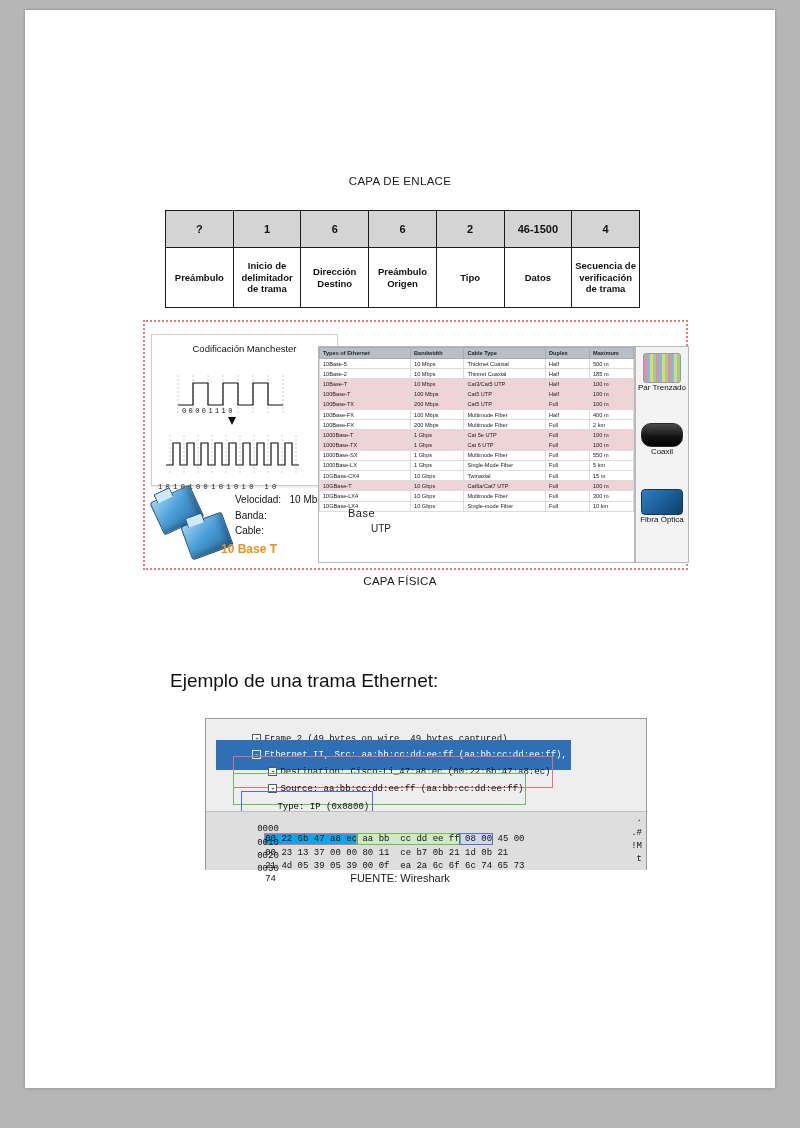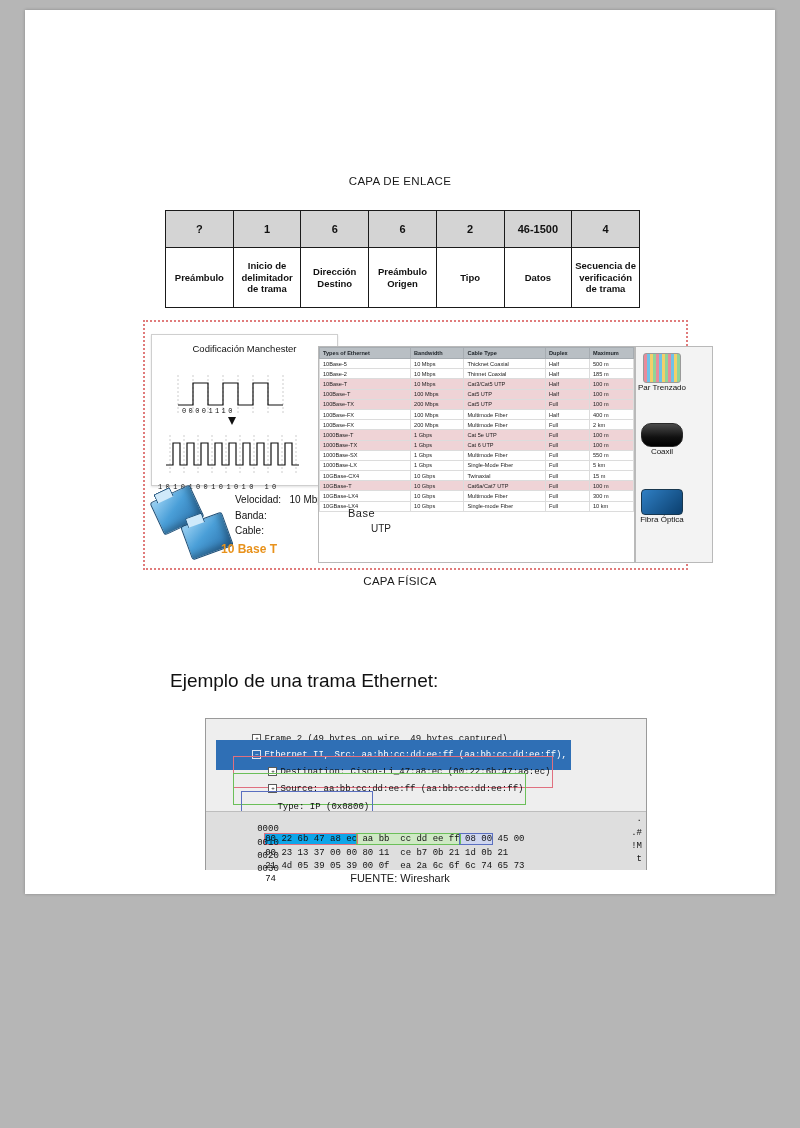--- a/index.html
+++ b/index.html
@@ -4,21 +4,21 @@
 <style>
   html, body { margin:0; padding:0; }
   body {
     width:800px; height:1128px;
     background:#b6b6b6;
     font-family:"Liberation Sans", sans-serif;
     overflow:hidden;
   }
   .page {
     position:absolute; left:25px; top:10px;
-    width:750px; height:884px;
+    width:750px; height:1078px;
     background:#ffffff;
     box-shadow:0 0 3px rgba(0,0,0,.25);
   }
 
   
   .sec-title {
     position:absolute; width:100%; text-align:center;
     font-size:11.5px; color:#1a1a1a; letter-spacing:.3px;
   }
   #enlace-title { top:165px; }
@@ -140,21 +140,21 @@
   }
   .utp-overlay {
     position:absolute; left:228px; top:203px;
     font-size:10px; color:#222;
   }
 
   
   .cables {
     position:absolute; left:492px; top:26px;
     width:52px; height:215px;
-    border:1px solid #b9b9b9; background:#f3f3f3;padding-left:24px;
+    border:1px solid #b9b9b9; background:#f3f3f3;
   }
   .cable-cell { position:absolute; left:0; width:52px; text-align:center; }
   .cable-label { font-size:8px; color:#111; line-height:1.1; }
   .utp-img {
     width:36px; height:28px; margin:2px auto 1px;
     background:
       repeating-linear-gradient(90deg,#e98b9a 0 3px,#6fc2e8 3px 6px,#f2d06b 6px 9px,#8fd49a 9px 12px);
     border:1px solid #9a9a9a; border-radius:3px;
   }
   .coax-img {

